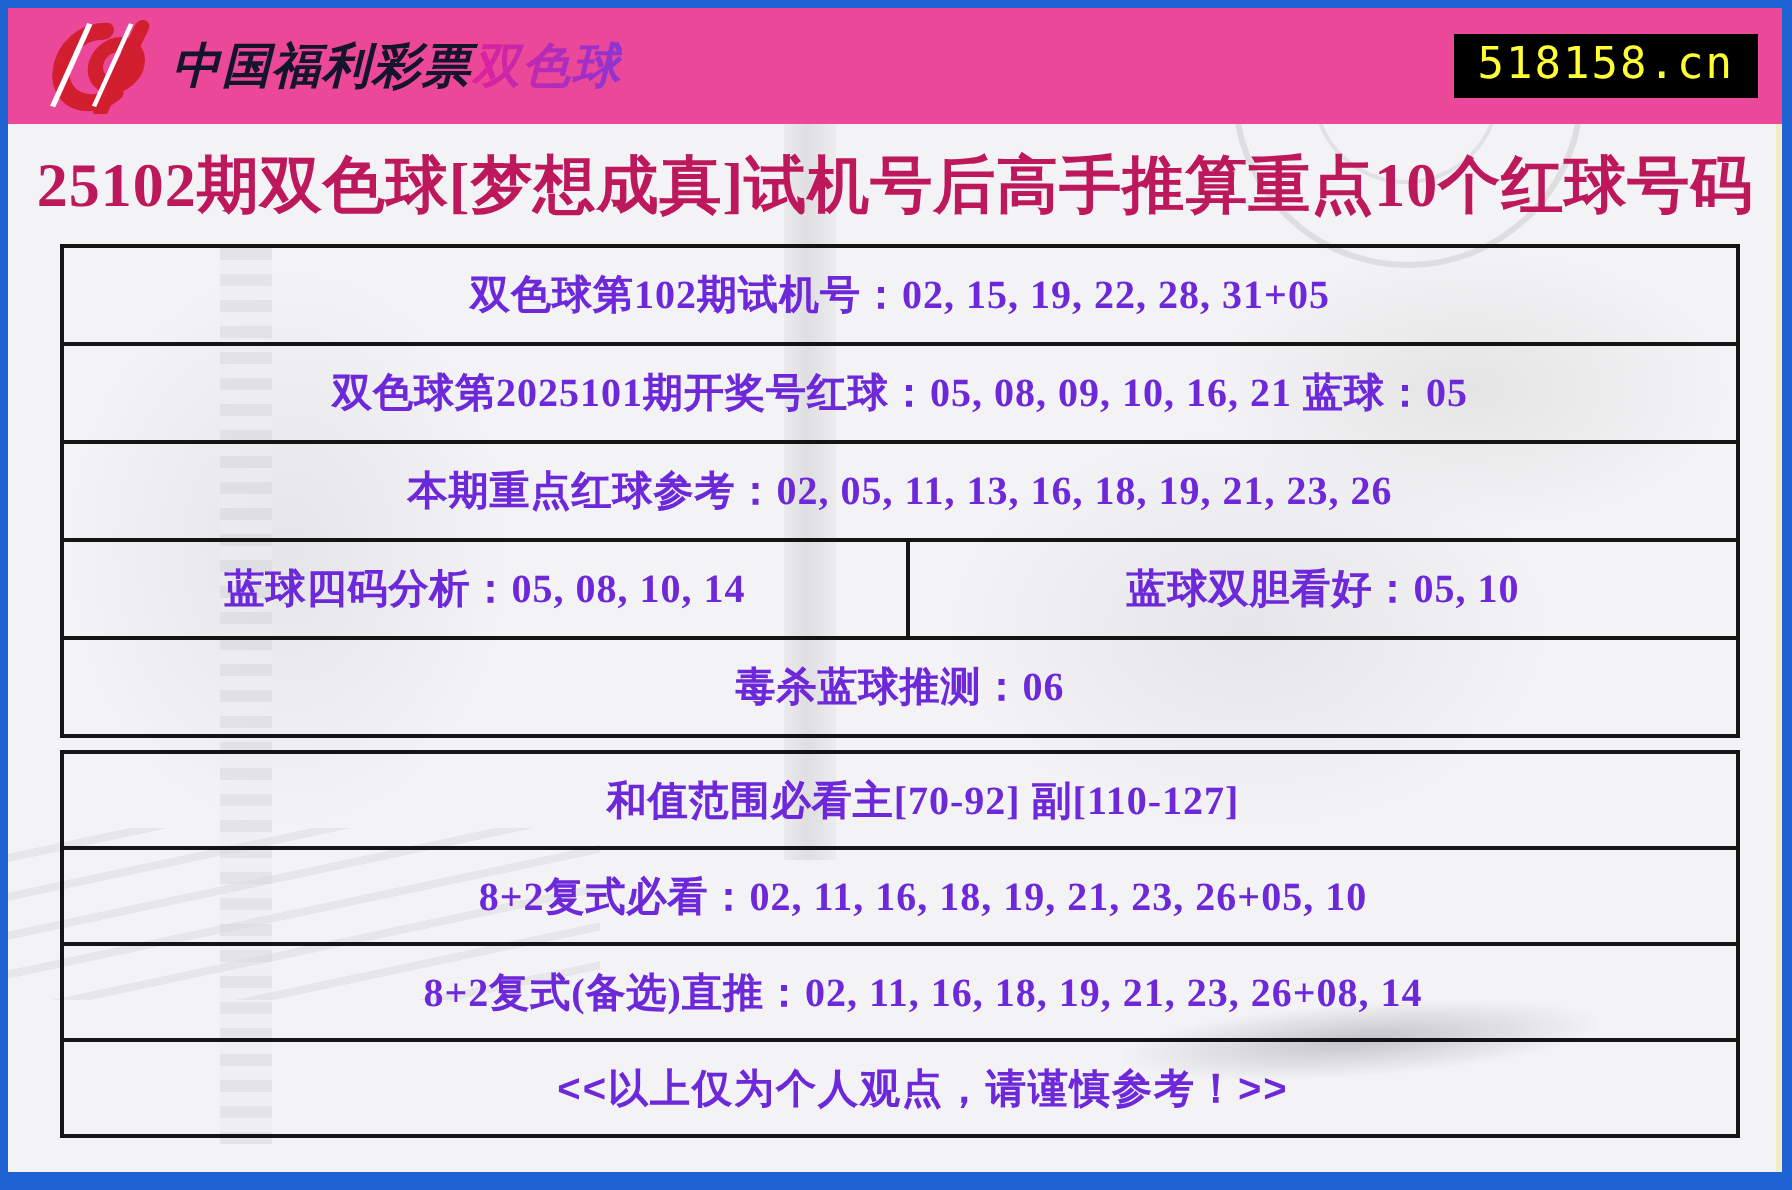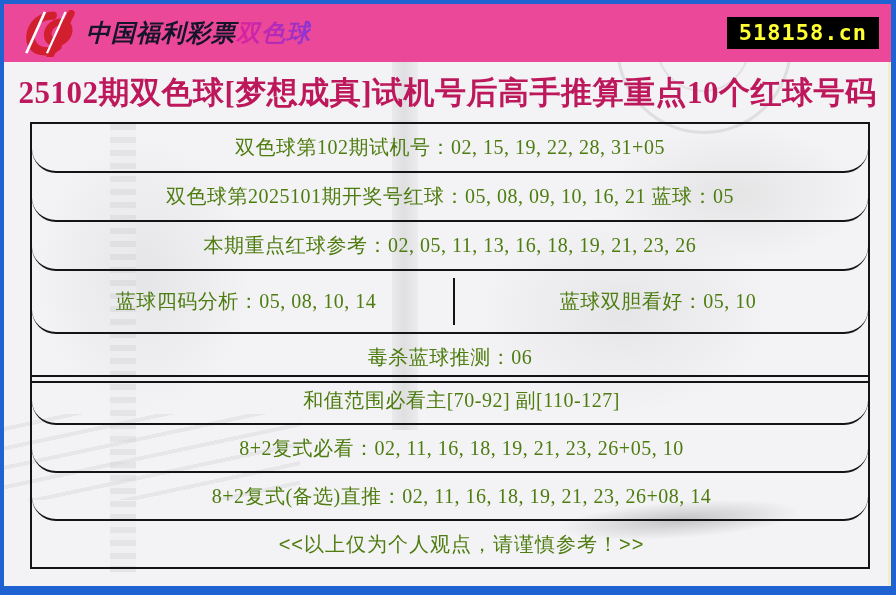--- a/index.html
+++ b/index.html
@@ -24,35 +24,35 @@
   .wm-blob3{left:600px;top:120px;width:260px;height:140px;background:radial-gradient(ellipse at center,#dededf,rgba(255,255,255,0) 70%);opacity:.7;}
   
   .header{position:absolute;left:0;top:0;right:0;height:58px;background:#ec4899;z-index:1;}
   .logo{position:absolute;left:16px;top:6px;width:58px;height:47px;}
   .brand{position:absolute;left:82px;top:0;height:58px;display:flex;align-items:center;
          font-family:"Liberation Sans","DejaVu Sans",sans-serif;font-weight:bold;font-style:italic;
          font-size:24px;letter-spacing:1px;}
   .brand .black{color:#14142a;}
   .brand .magenta{color:#bf2ac4;background:linear-gradient(90deg,#e0219b,#8a35d4);-webkit-background-clip:text;background-clip:text;-webkit-text-fill-color:transparent;}
   .badge{position:absolute;right:12px;top:13px;background:#000;color:#ffff33;
-         font-family:"DejaVu Sans Mono","Liberation Mono",monospace;font-weight:bold;
+         font-family:"DejaVu Sans Mono","Liberation Mono",monospace;font-weight:normal;
          font-size:22px;line-height:30px;padding:1px 12px;letter-spacing:1px;z-index:2;}
   
   .title{position:absolute;left:0;right:0;top:62px;height:54px;margin:0;z-index:1;
          display:flex;align-items:center;justify-content:center;white-space:nowrap;
          color:#be185d;font-size:31px;font-weight:bold;letter-spacing:0.5px;}
   
   .tbl{position:absolute;left:26px;width:840px;box-sizing:border-box;border:2px solid #141414;z-index:1;}
   .tbl-top{top:118px;}
   .tbl-bottom{top:371px;}
   .row{height:47px;border-bottom:2px solid #141414;display:flex;align-items:center;justify-content:center;
-       font-size:20px;font-weight:normal;color:#4d7c0f;letter-spacing:0.5px;border-radius:24px;}
+       font-size:20px;font-weight:bold;color:#6d28d9;letter-spacing:0.5px;}
   .tbl-bottom .row{height:46px;padding-left:23px;}
   .row:last-child{border-bottom:none;}
-  .row.split{padding:7px;justify-content:space-between;}
+  .row.split{padding:0;justify-content:space-between;}
   .cell{height:100%;display:flex;align-items:center;justify-content:center;box-sizing:border-box;}
   .cell.left{width:50.6%;border-right:2px solid #141414;}
   .cell.right{width:49.4%;}
   .row.disclaimer{font-family:"Liberation Sans","DejaVu Sans",sans-serif;letter-spacing:1px;}
 </style>
 </head>
 <body>
 
 <div class="page">
 

